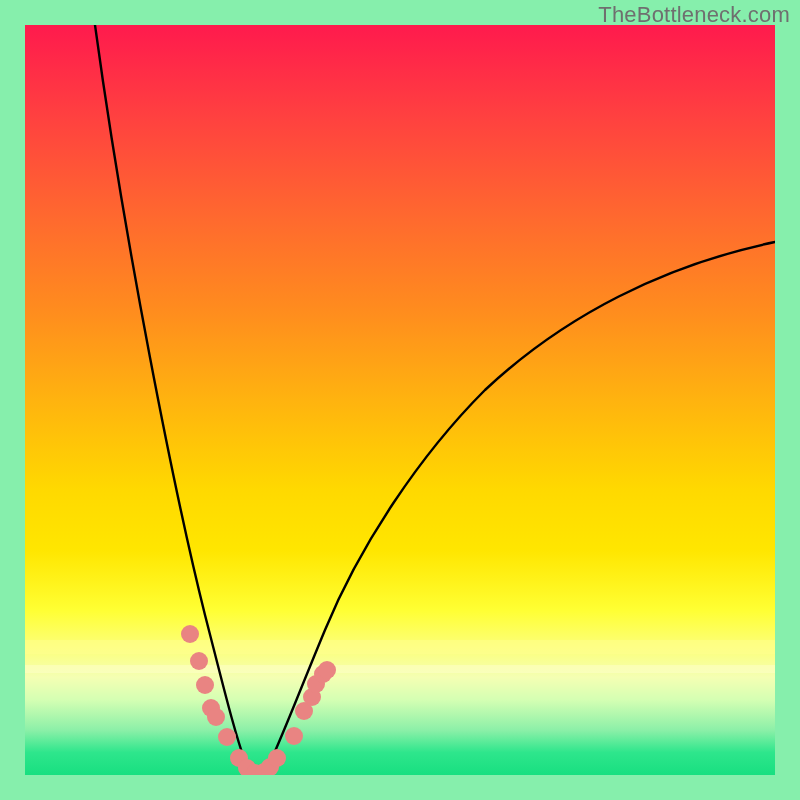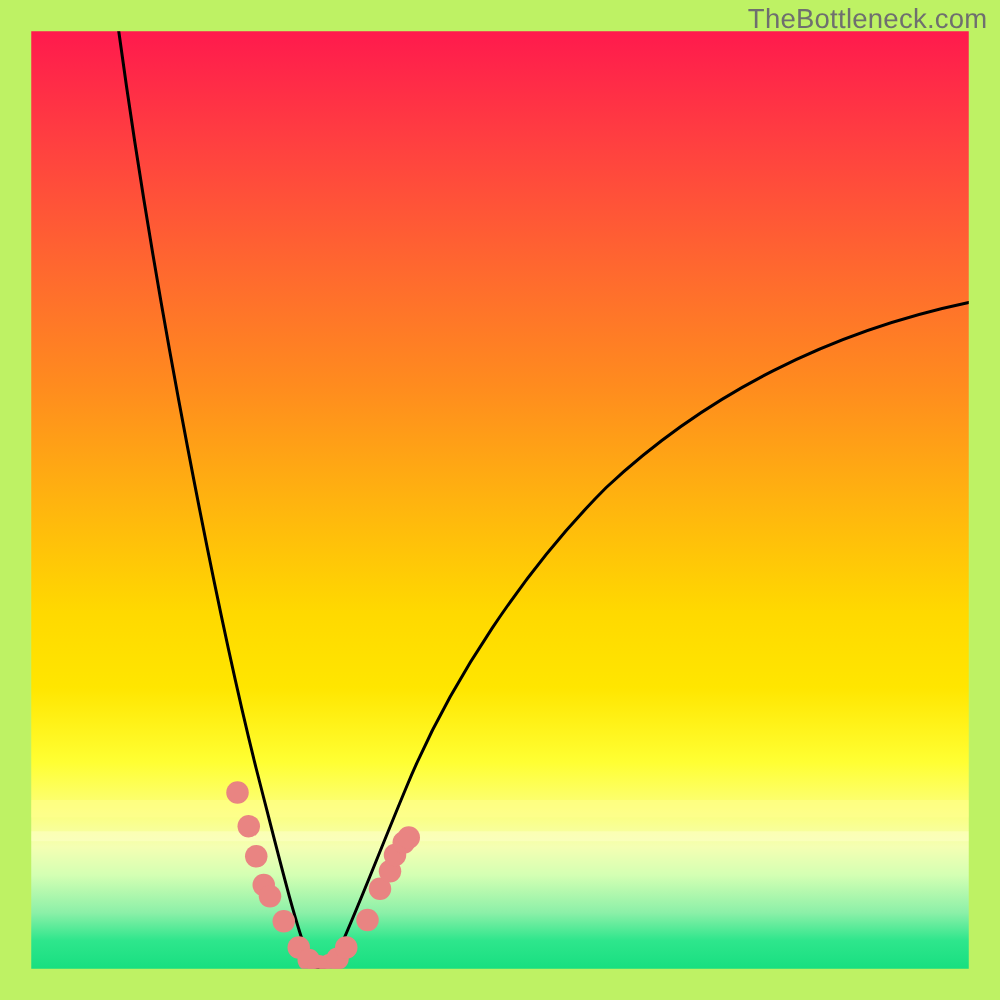--- a/index.html
+++ b/index.html
@@ -10,21 +10,21 @@
     overflow: hidden;
     background: #000;
     font-family: Arial, Helvetica, sans-serif;
   }
   .frame {
     position: absolute;
     left: 0;
     top: 0;
     width: 800px;
     height: 800px;
-    background: #bef264;
+    background: #86efac;
   }
   .plot {
     position: absolute;
     left: 25px;
     top: 25px;
     width: 750px;
     height: 750px;
     background: linear-gradient(
       to bottom,
       #ff1a4d 0%,

